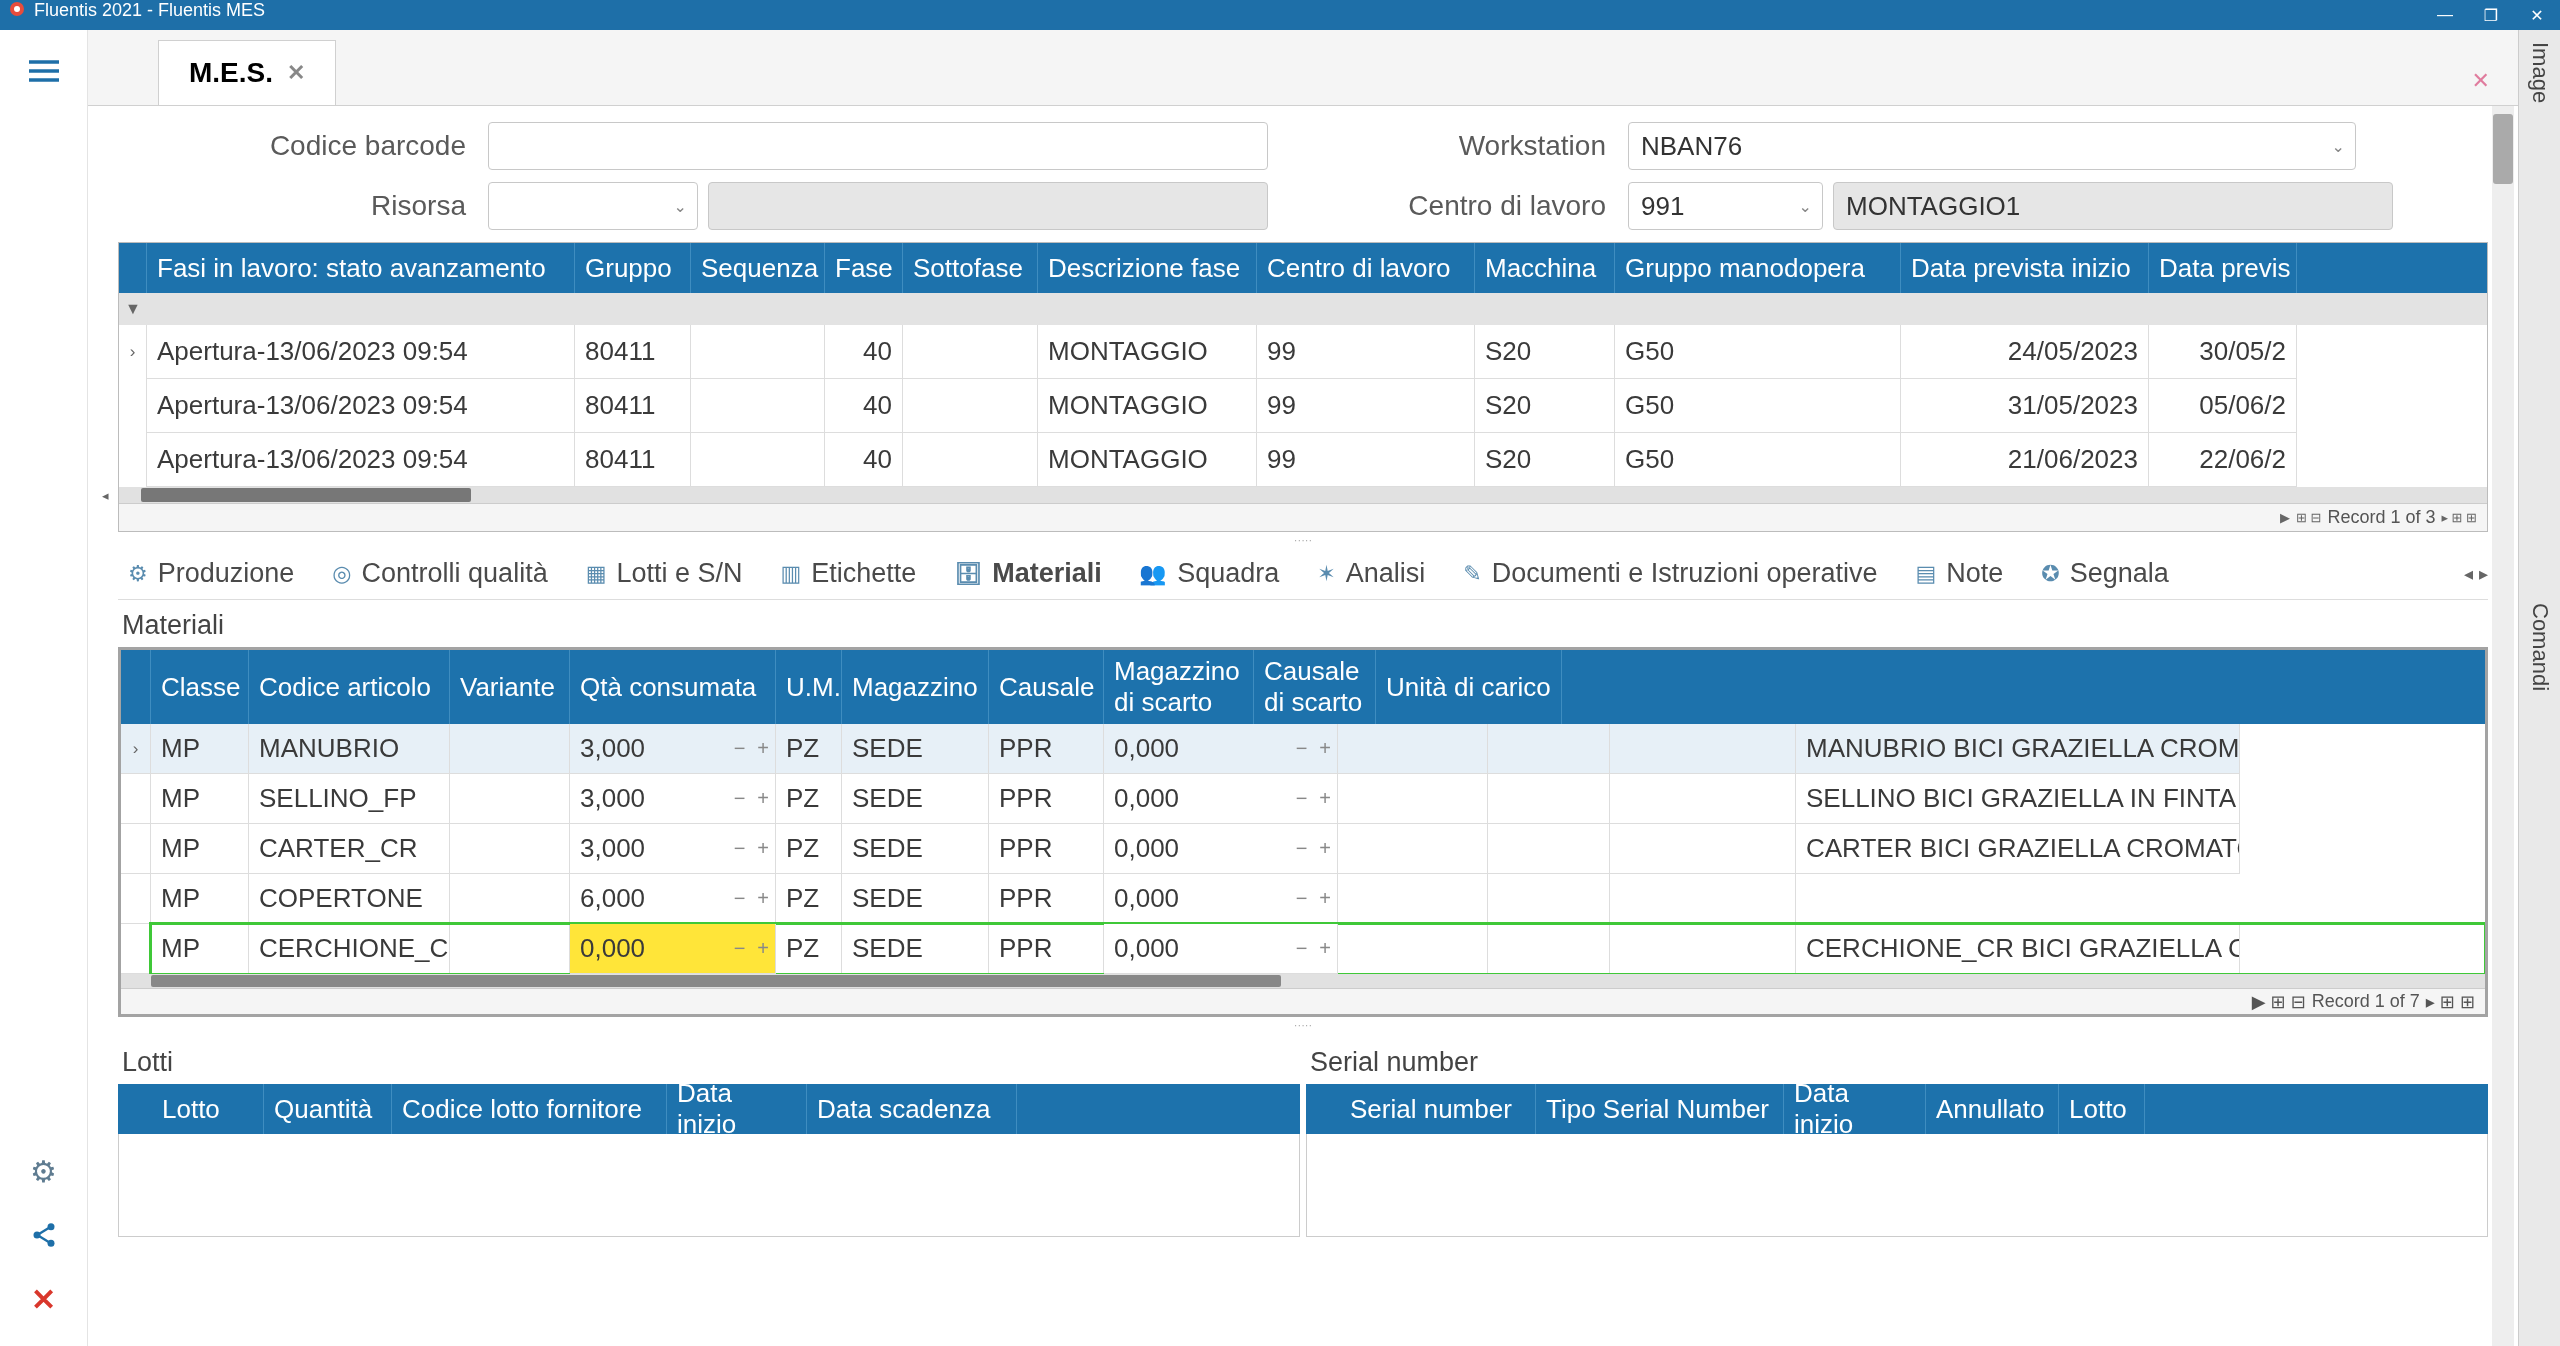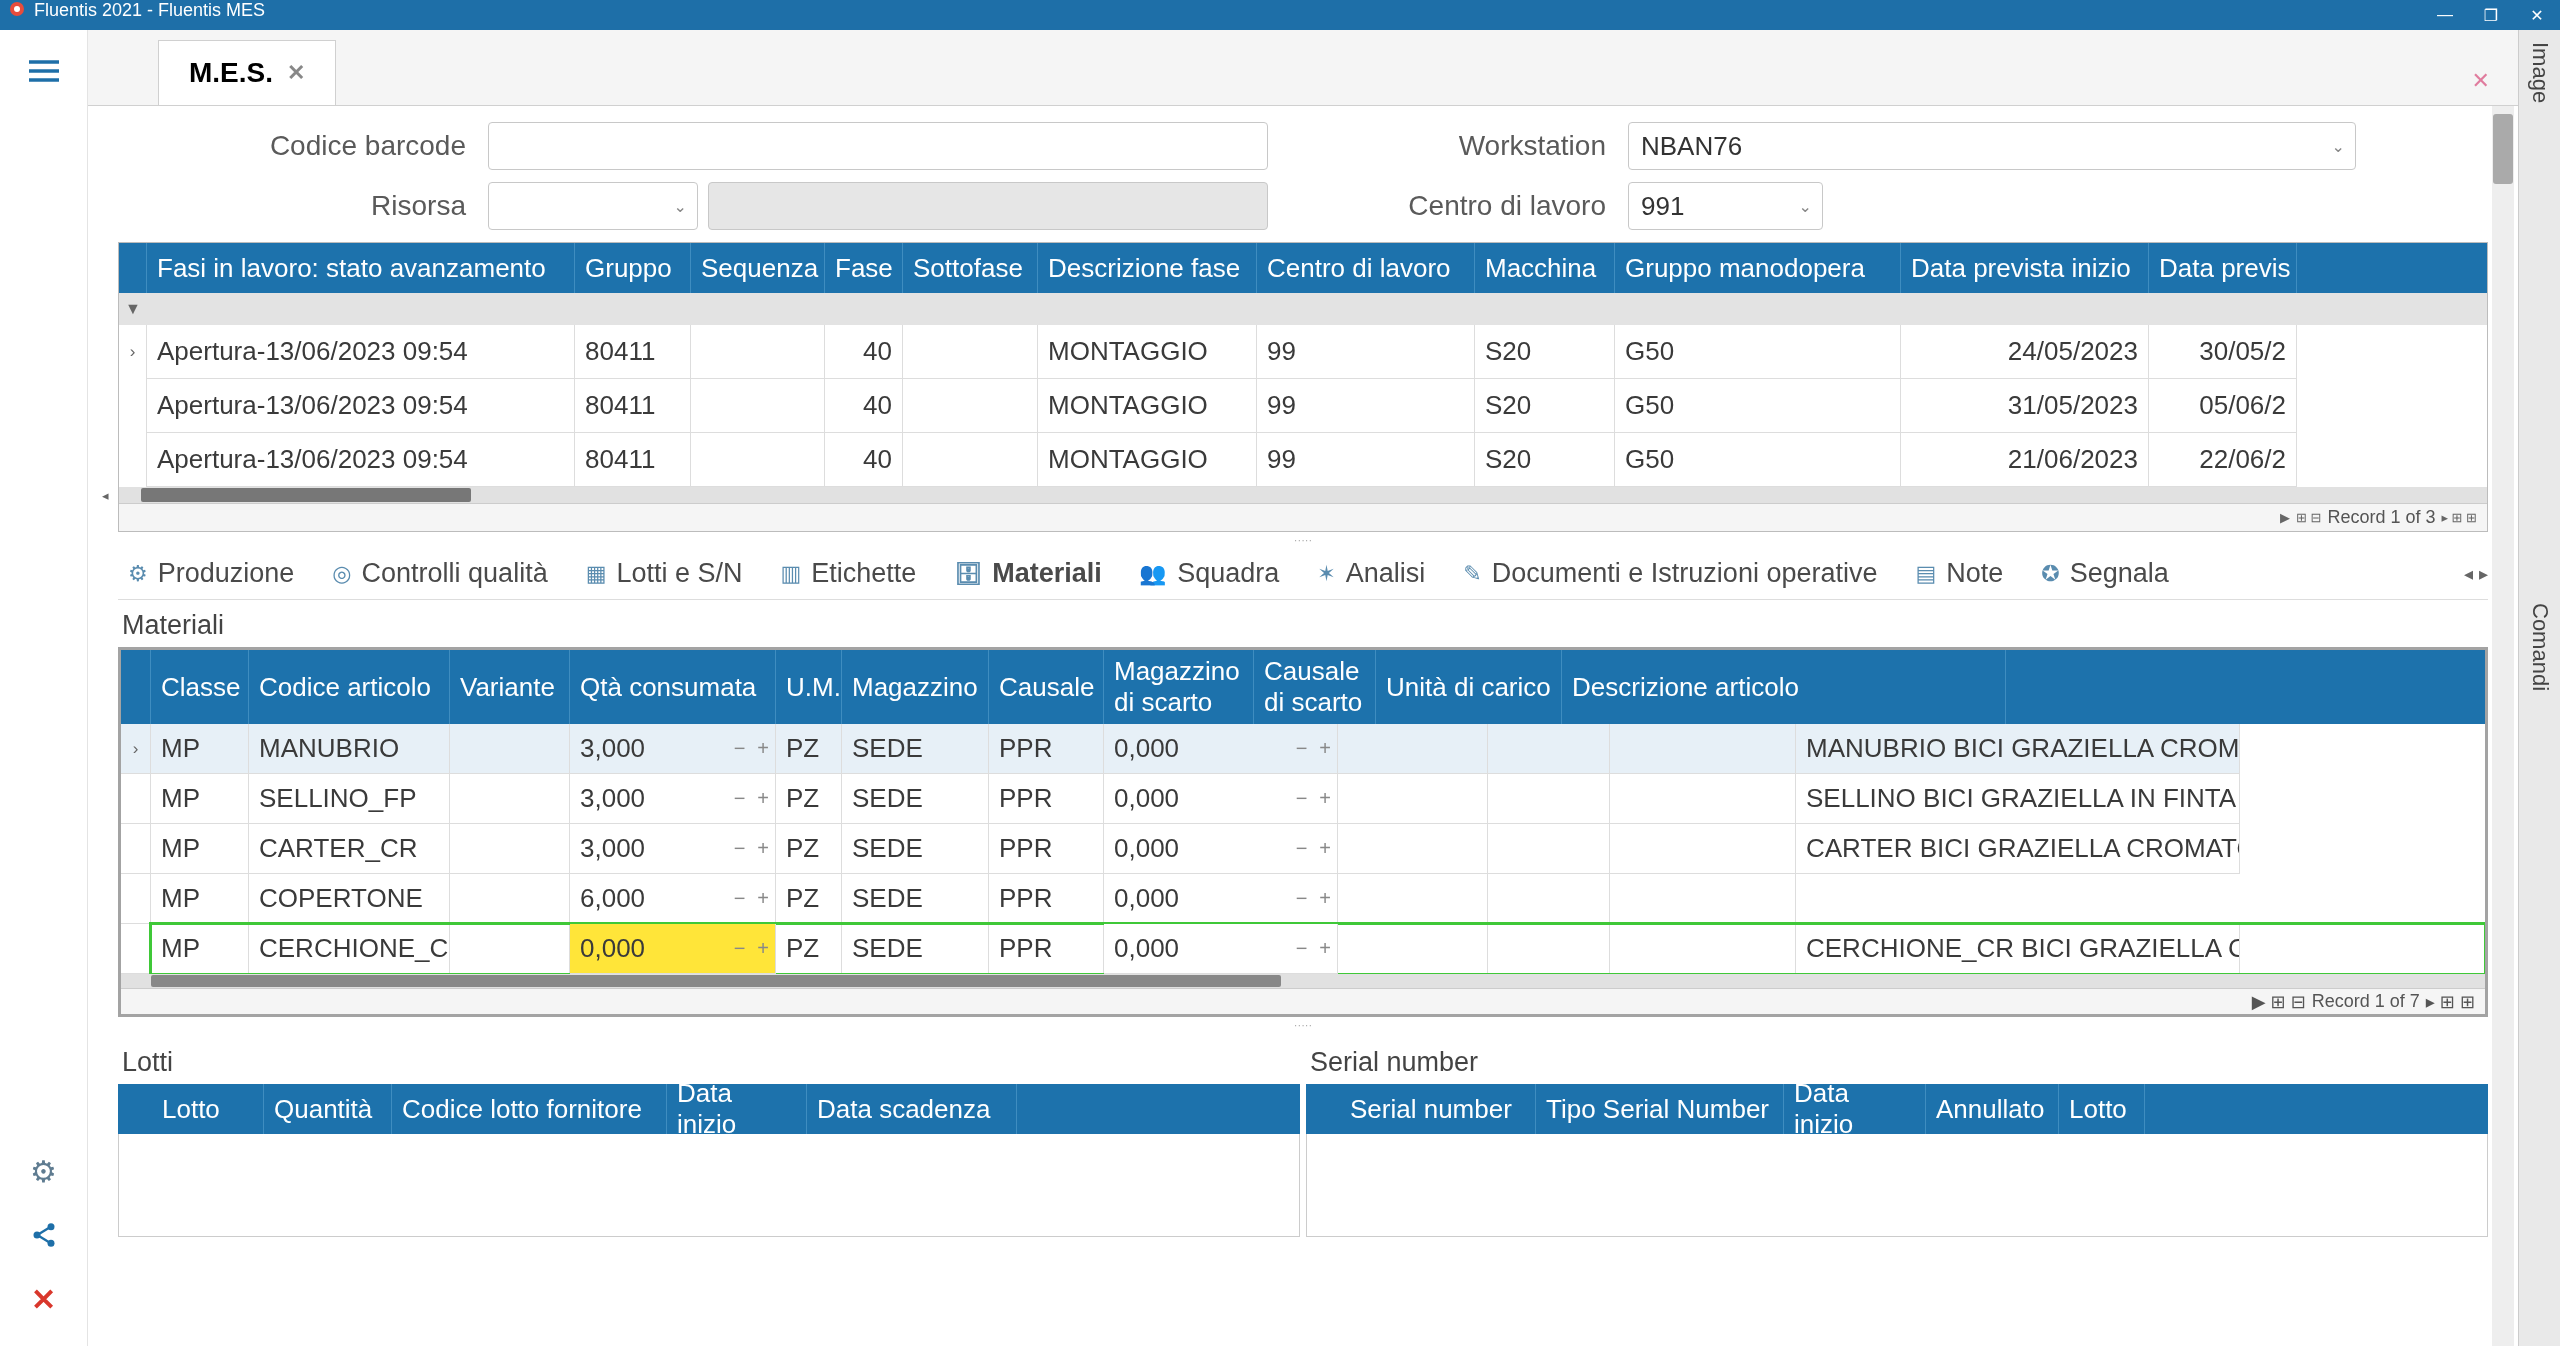--- a/index.html
+++ b/index.html
@@ -209,20 +209,23 @@
               <span class="chev">⌄</span>
             </div>
           <div class="combo ro w3">
               <span></span>
             </div>
           <div class="lbl right">Centro di lavoro</div>
           <div class="combo w5">
               <span>991</span>
               <span class="chev">⌄</span>
             </div>
+          <div class="combo ro w3">
+              <span>MONTAGGIO1</span>
+            </div>
         </div>
       </div>
 
       <div class="phases-table-wrap">
         <div style="display:flex">
           <div style="width:28px;background:#1d72ac;border-right:1px solid #3f8dc0"></div>
           <div class="grid-head" style="flex:1">
             <div class="col-fasi">Fasi in lavoro: stato avanzamento</div>
             <div class="col-gruppo">Gruppo</div>
             <div class="col-seq">Sequenza</div>
@@ -359,21 +362,20 @@
             <div class="c-classe">Classe</div>
             <div class="c-art">Codice articolo</div>
             <div class="c-var">Variante</div>
             <div class="c-qta">Qtà consumata</div>
             <div class="c-um">U.M.</div>
             <div class="c-mag">Magazzino</div>
             <div class="c-cau">Causale</div>
             <div class="c-mags">Magazzino di scarto</div>
             <div class="c-caus">Causale di scarto</div>
             <div class="c-udc">Unità di carico</div>
-            <div class="c-desc">Descrizione articolo</div>
           </div>
         </div>
         <div class="mat-body" id="materials-body">
             <div style="display: flex;">
               <div class="row-sel" style="border-bottom: 1px solid rgb(221, 221, 221); background: rgb(231, 240, 247);">›</div>
               <div class="mat-row selected" style="flex: 1 1 0%;">
                 <div class="c-classe">
                   <span>MP</span>
                 </div>
                 <div class="c-art">

